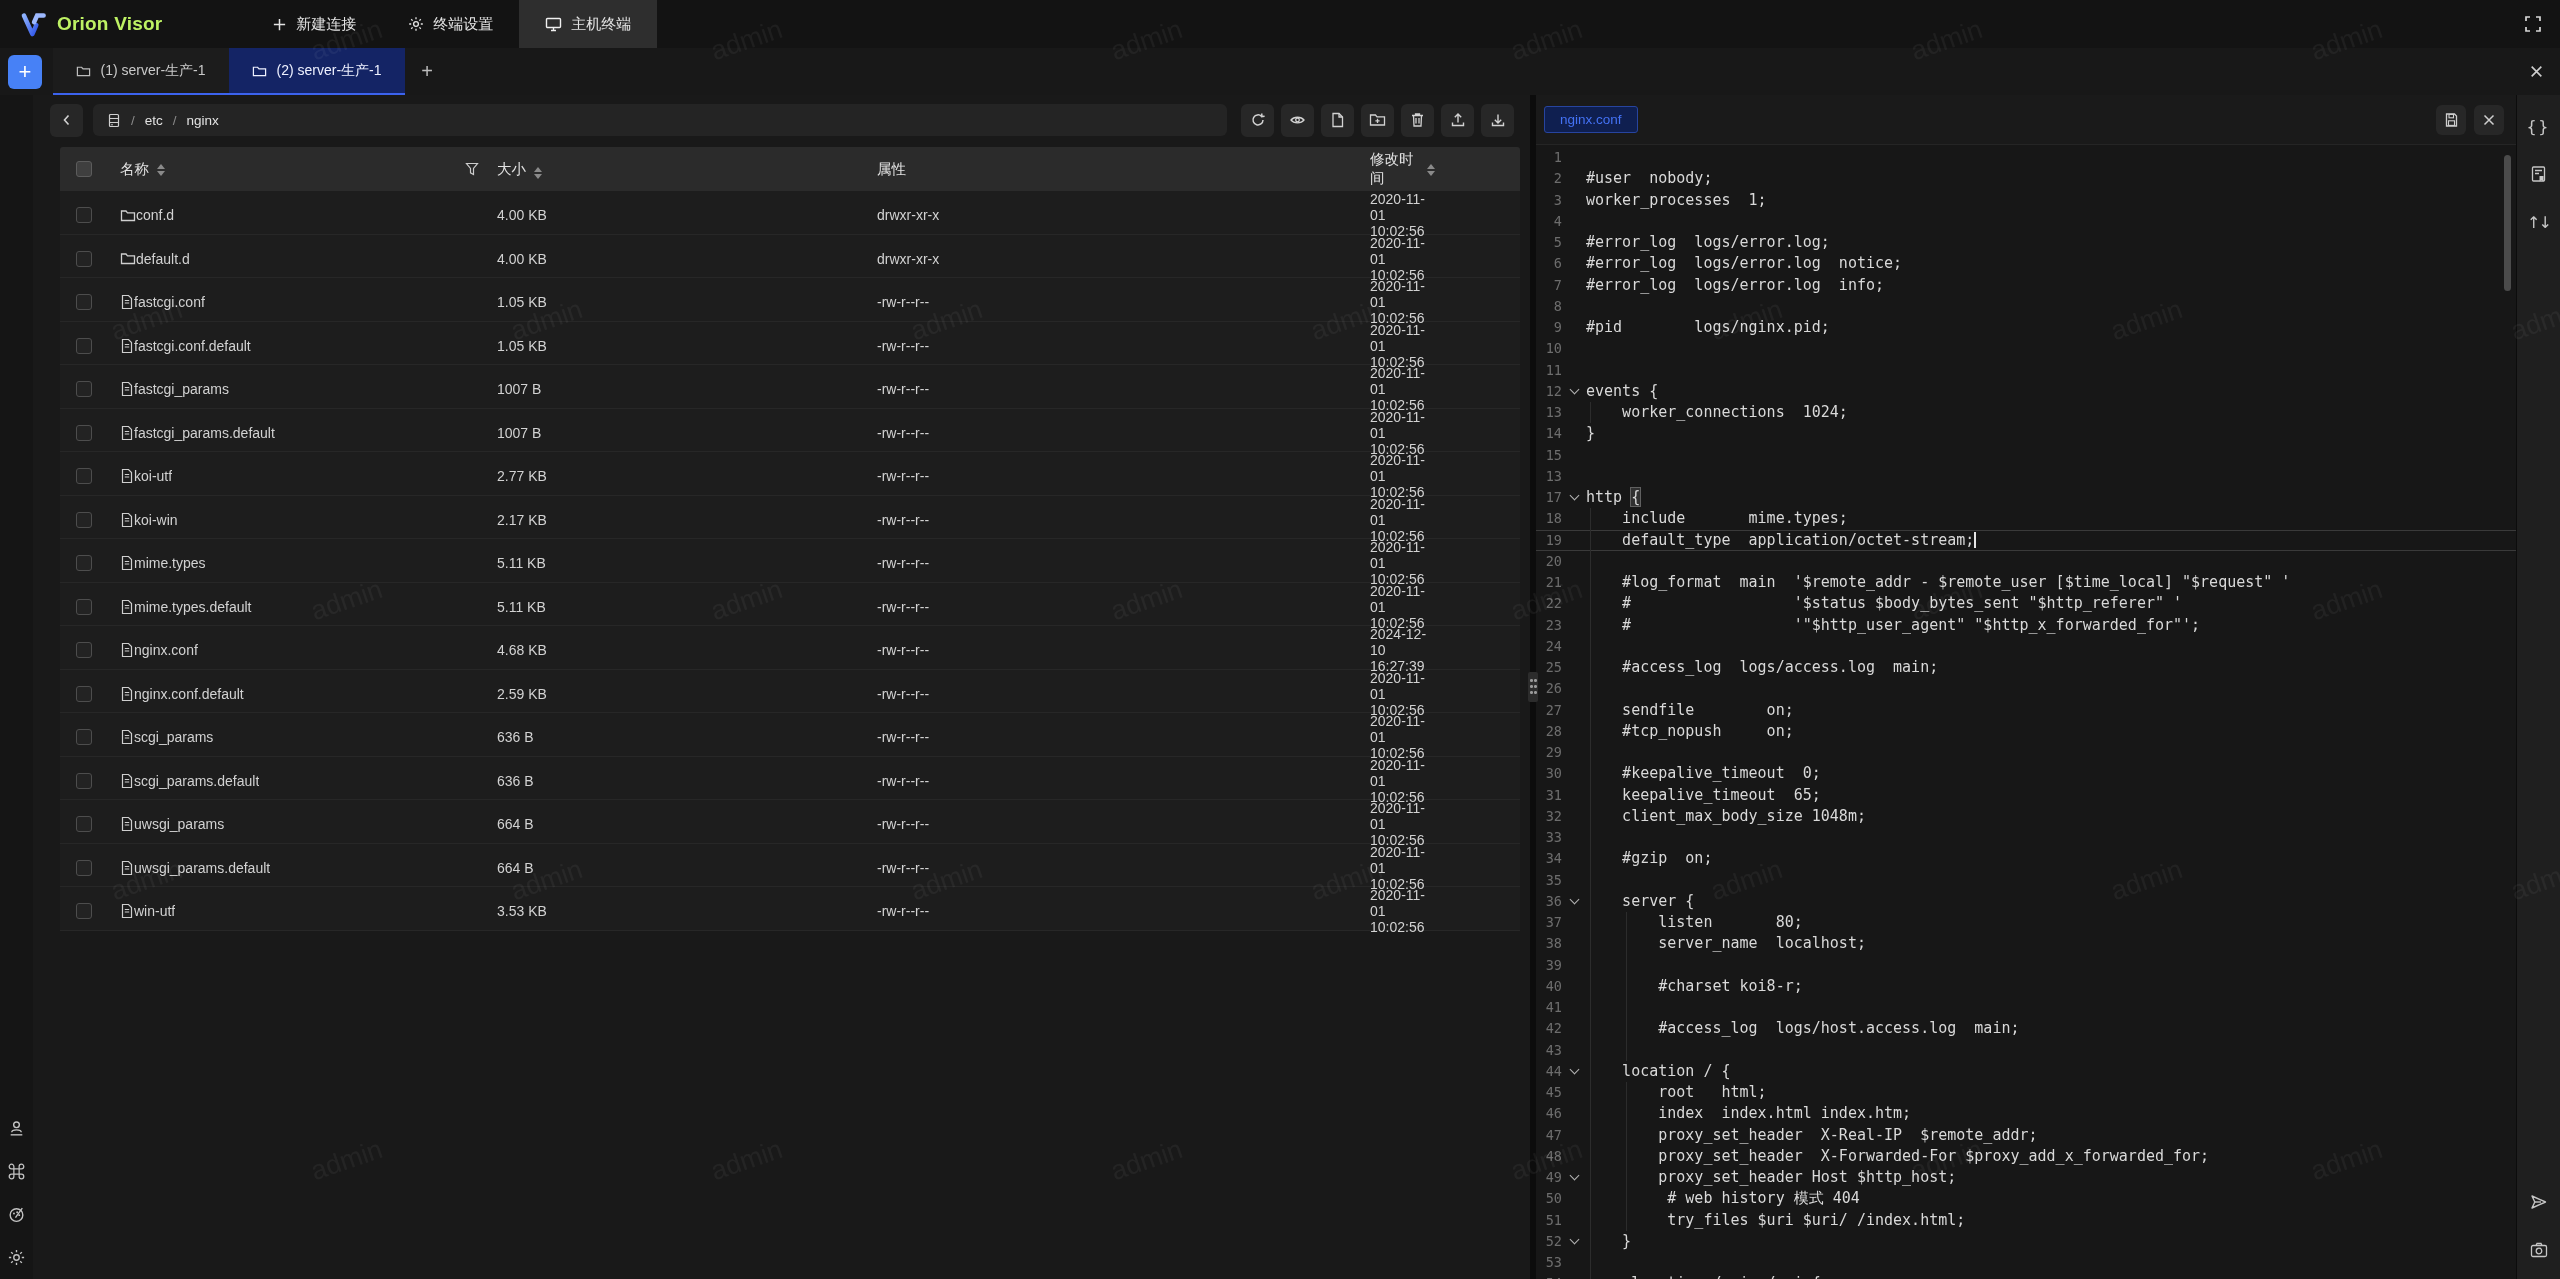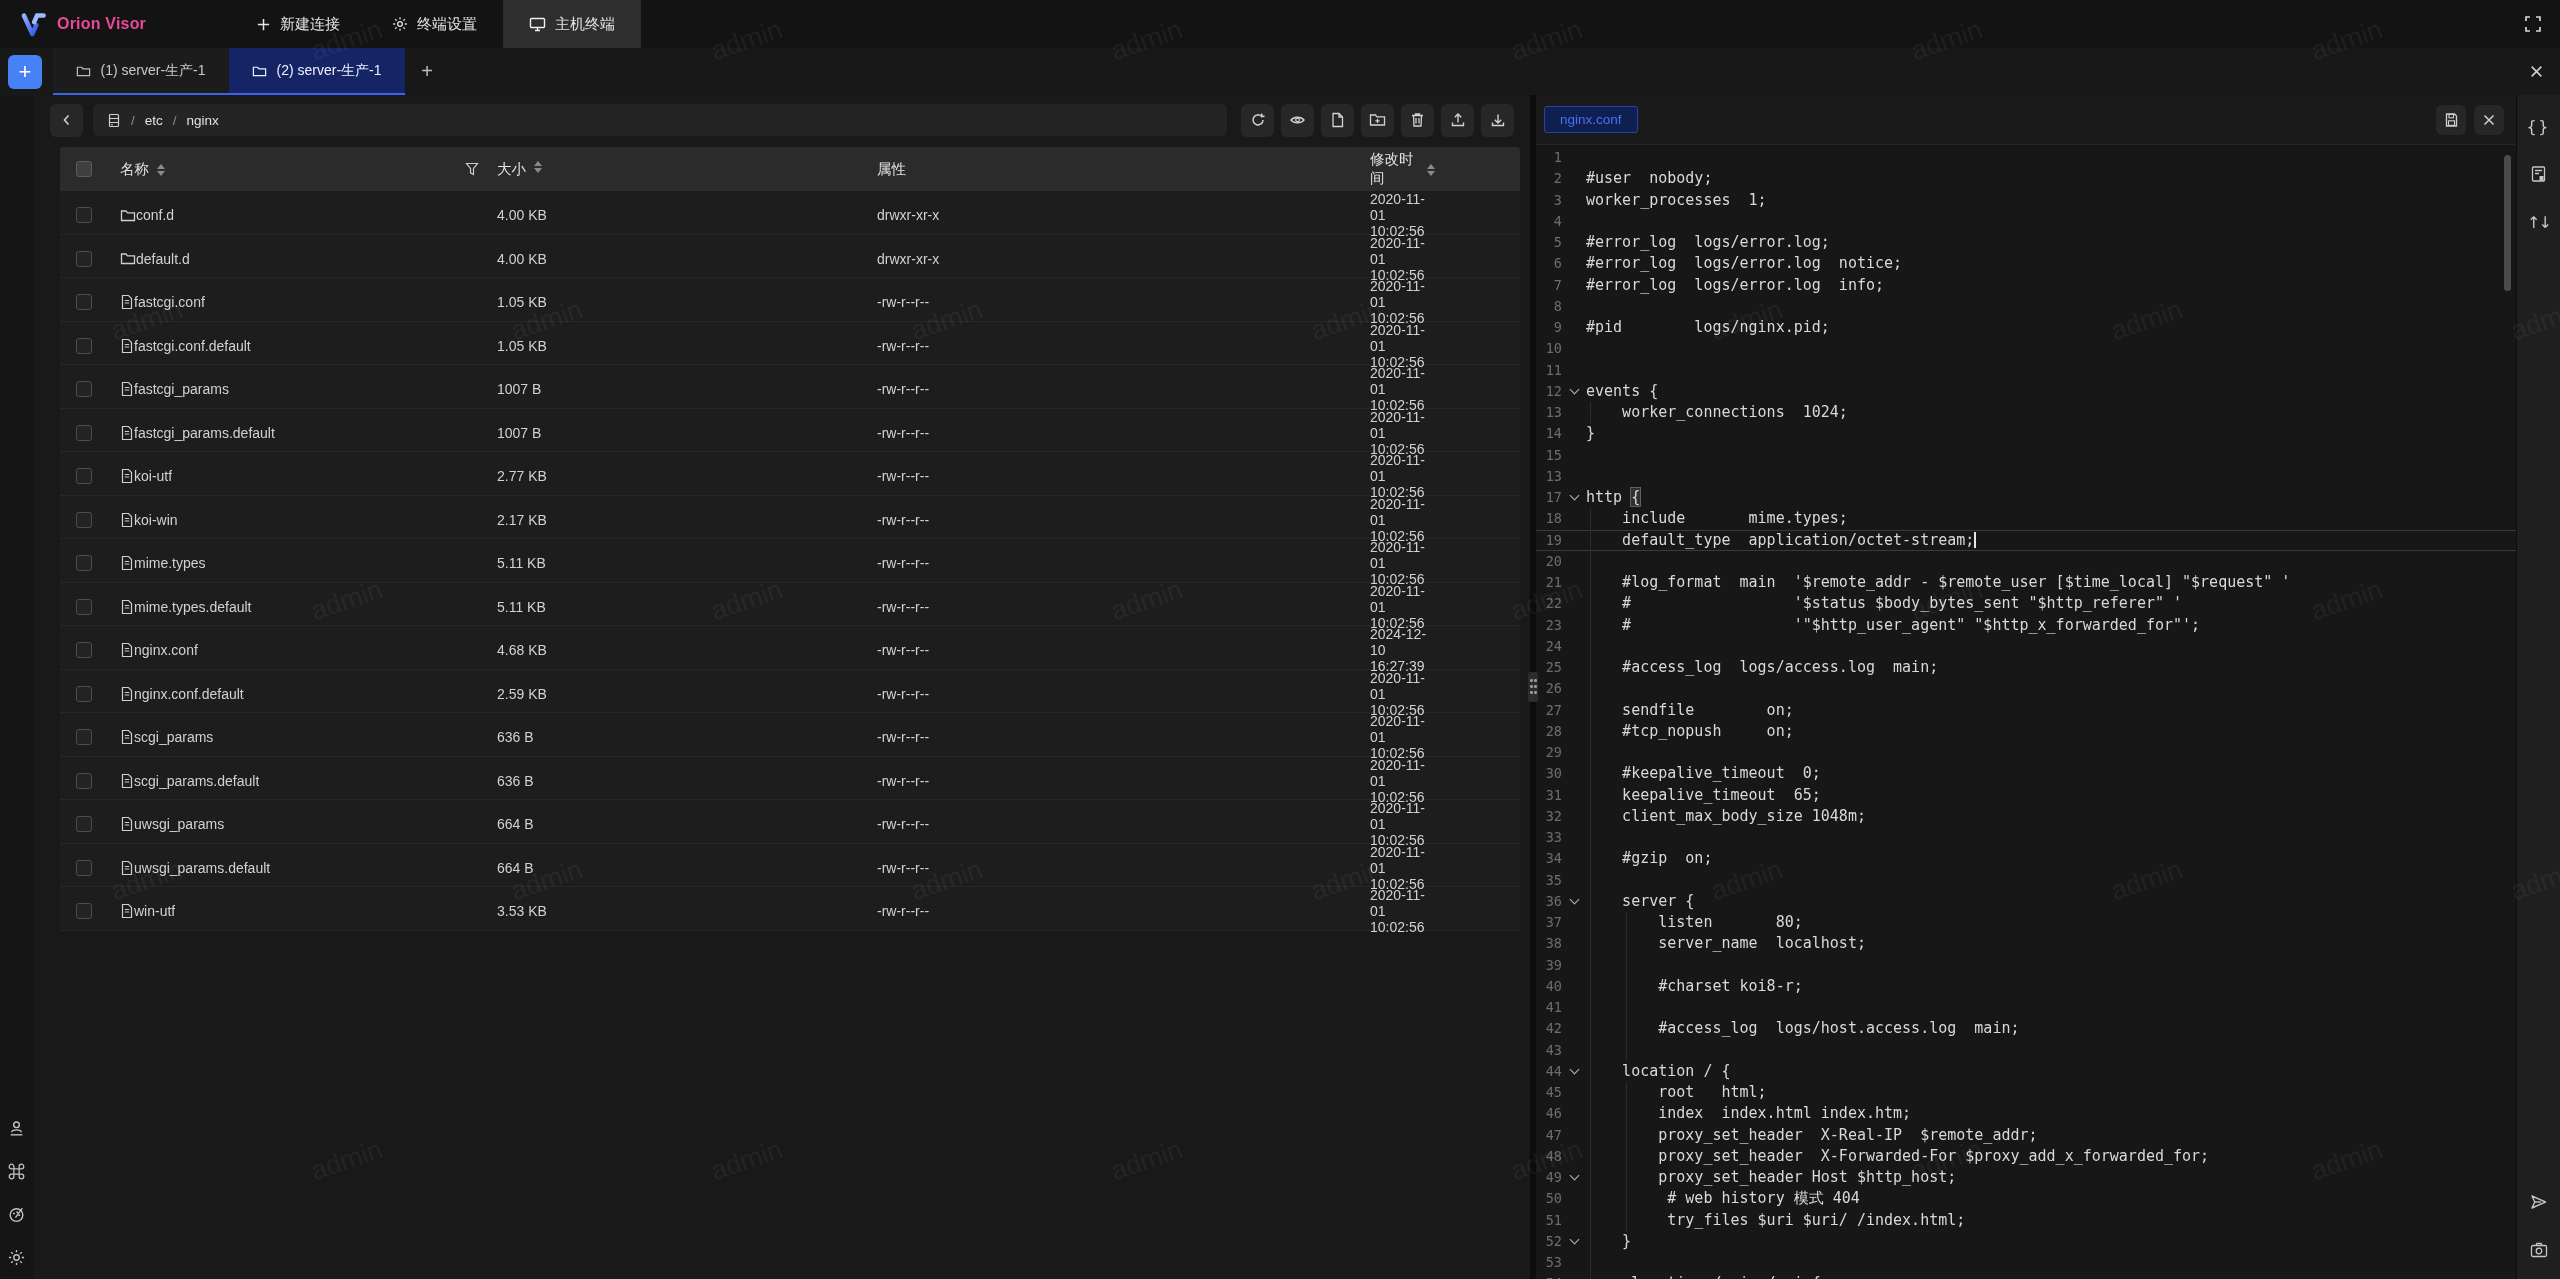--- a/index.html
+++ b/index.html
@@ -4,21 +4,21 @@
 <style>
   * { margin:0; padding:0; box-sizing:border-box; }
   html,body { width:2560px; height:1279px; background:#0e0e0e; overflow:hidden; }
   .app { position:relative; width:2560px; height:1279px; display:flex; flex-direction:column;
          font-family:"Liberation Sans", sans-serif; color:#ddd; background:#141414; }
   svg { display:block; }
 
   
   .topbar { height:48px; background:#131313; display:flex; align-items:stretch; flex:none; }
   .brand { display:flex; align-items:center; gap:10px; padding:0 24px 0 20px; }
-  .brand-title { font-size:16px; font-weight:bold; color:#ec4899; letter-spacing:.2px; }
+  .brand-title { font-size:19px; font-weight:bold; color:#bef264; letter-spacing:.2px; }
   .menu { display:flex; align-items:stretch; margin-left:60px; }
   .menu-item { display:flex; align-items:center; gap:9px; padding:0 26px; font-size:15px; color:#e3e3e3; cursor:pointer; }
   .menu-item.active { background:#2e2e2e; }
   .topbar-spacer { flex:1; }
   .fs-btn { display:flex; align-items:center; padding:0 18px; color:#d8d8d8; }
 
   
   .tabbar { height:47px; background:#181818; display:flex; align-items:stretch; flex:none; }
   .newtab-btn { width:34px; height:34px; align-self:center; margin:0 11px 0 8px; border-radius:6px;
                 background:#4781f6; color:#fff; font-size:22px; display:flex; align-items:center; justify-content:center; }
@@ -49,21 +49,21 @@
   .ft-grid { display:grid; grid-template-columns:48px 389px 380px 493px minmax(0,1fr); align-items:center; }
   .ft-head { height:44px; background:#2b2b2b; border-radius:3px 3px 0 0; color:#e2e2e2; font-size:14.5px; }
   .ft-row { height:43.5px; border-bottom:1px solid #272727; background:#1d1d1d; color:#d2d2d2; font-size:14px; cursor:pointer; }
   .cell-cb { display:flex; justify-content:center; }
   .cb { width:16px; height:16px; border:1px solid #4d4d4d; border-radius:3px; background:#232323; }
   .ft-head .cb { background:#3f3f3f; border-color:#5c5c5c; }
   .cell-name { display:flex; align-items:center; padding-left:12px; min-width:0; }
   .cell-name .nm { white-space:nowrap; overflow:hidden; text-overflow:ellipsis; }
   .head-name { display:flex; align-items:center; gap:8px; padding-left:12px; }
   .head-name .spacer { flex:1; }
-  .head-size { display:flex; align-items:flex-start; gap:8px; }
+  .head-size { display:flex; align-items:flex-end; gap:8px; }
   .head-mtime, .cell-mtime { display:flex; align-items:center; justify-content:flex-end; padding-right:85px; gap:8px; }
   .sorter { display:flex; flex-direction:column; gap:2px; align-items:center; padding-top:1px; }
   .sorter i { width:0; height:0; border-left:4.5px solid transparent; border-right:4.5px solid transparent; display:block; }
   .sorter .up { border-bottom:5px solid #8a8a8a; }
   .sorter .dn { border-top:5px solid #8a8a8a; }
   .funnel { margin-right:18px; color:#cdcdcd; }
 
   
   .divider { width:6px; background:#0c0c0c; position:relative; flex:none; cursor:col-resize; }
   .drag-dots { position:absolute; left:-2px; top:50%; margin-top:-15px; width:10px; height:30px;

